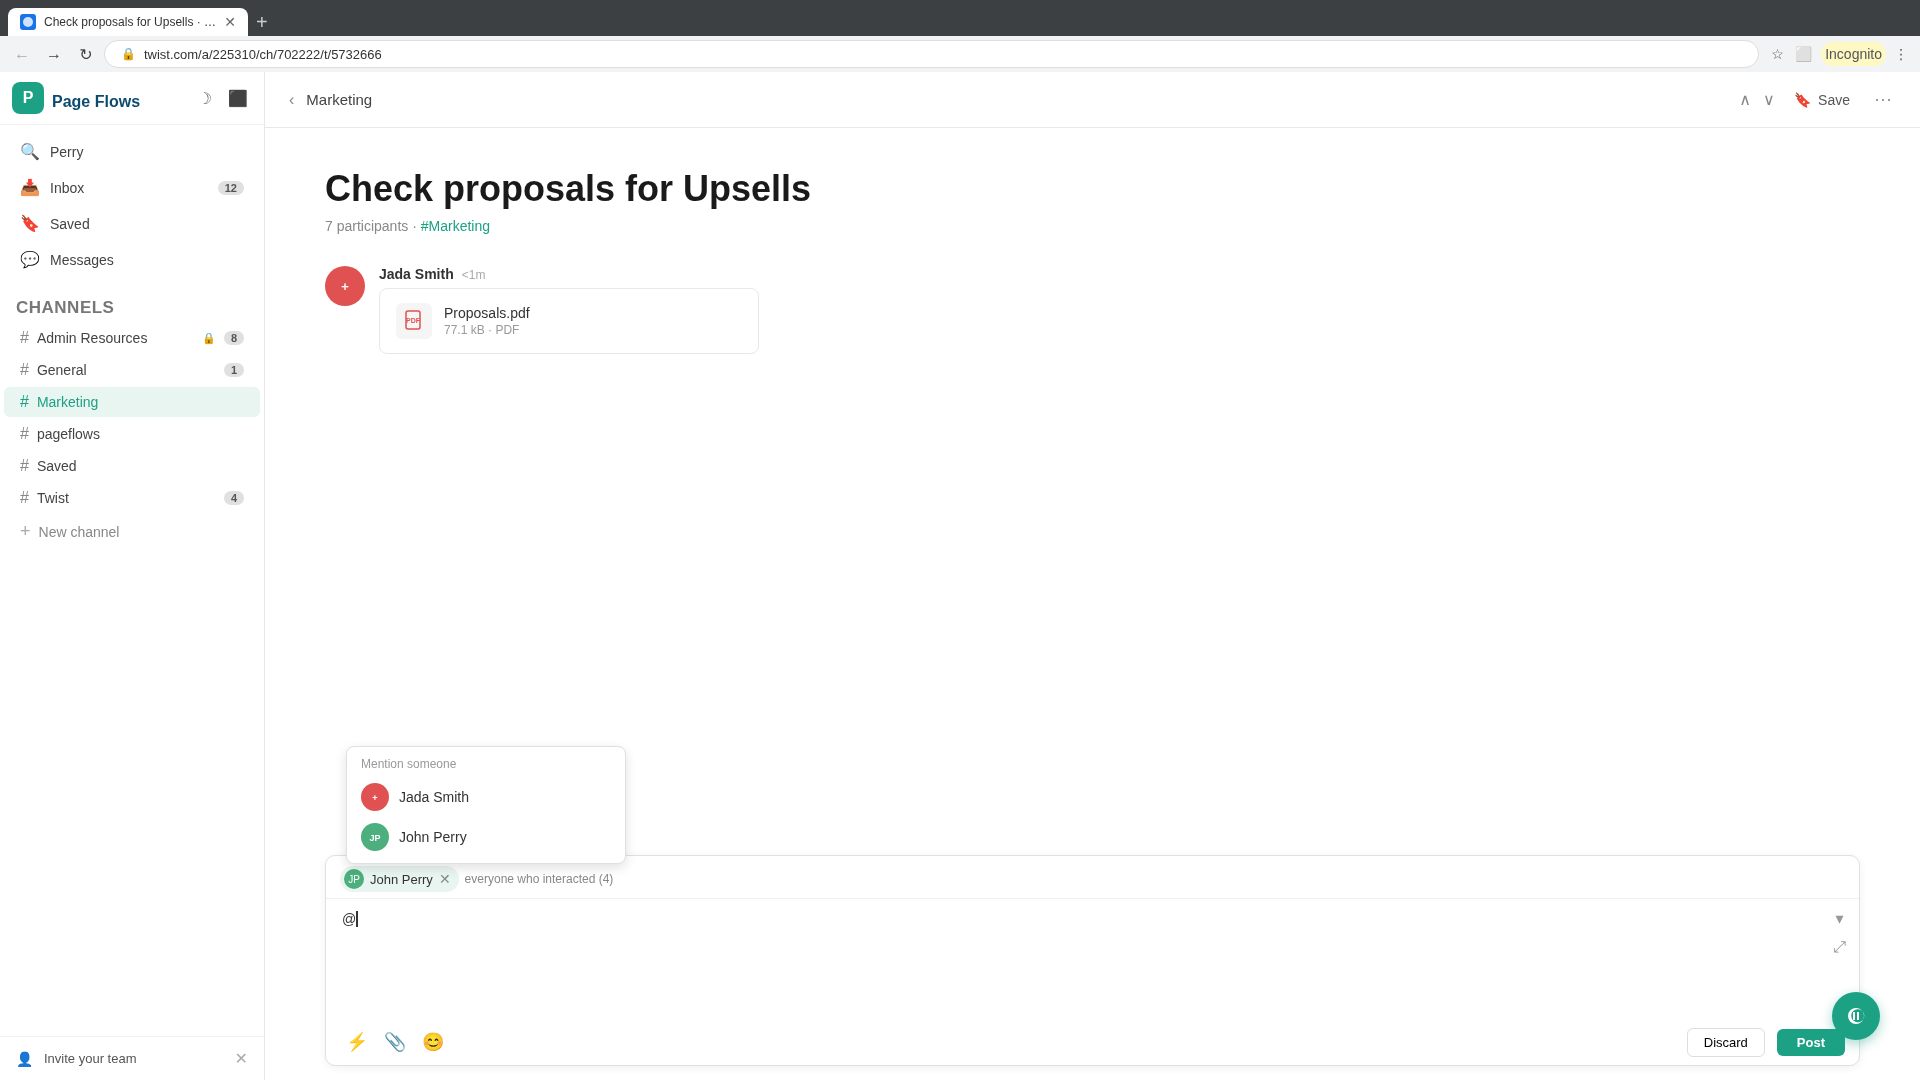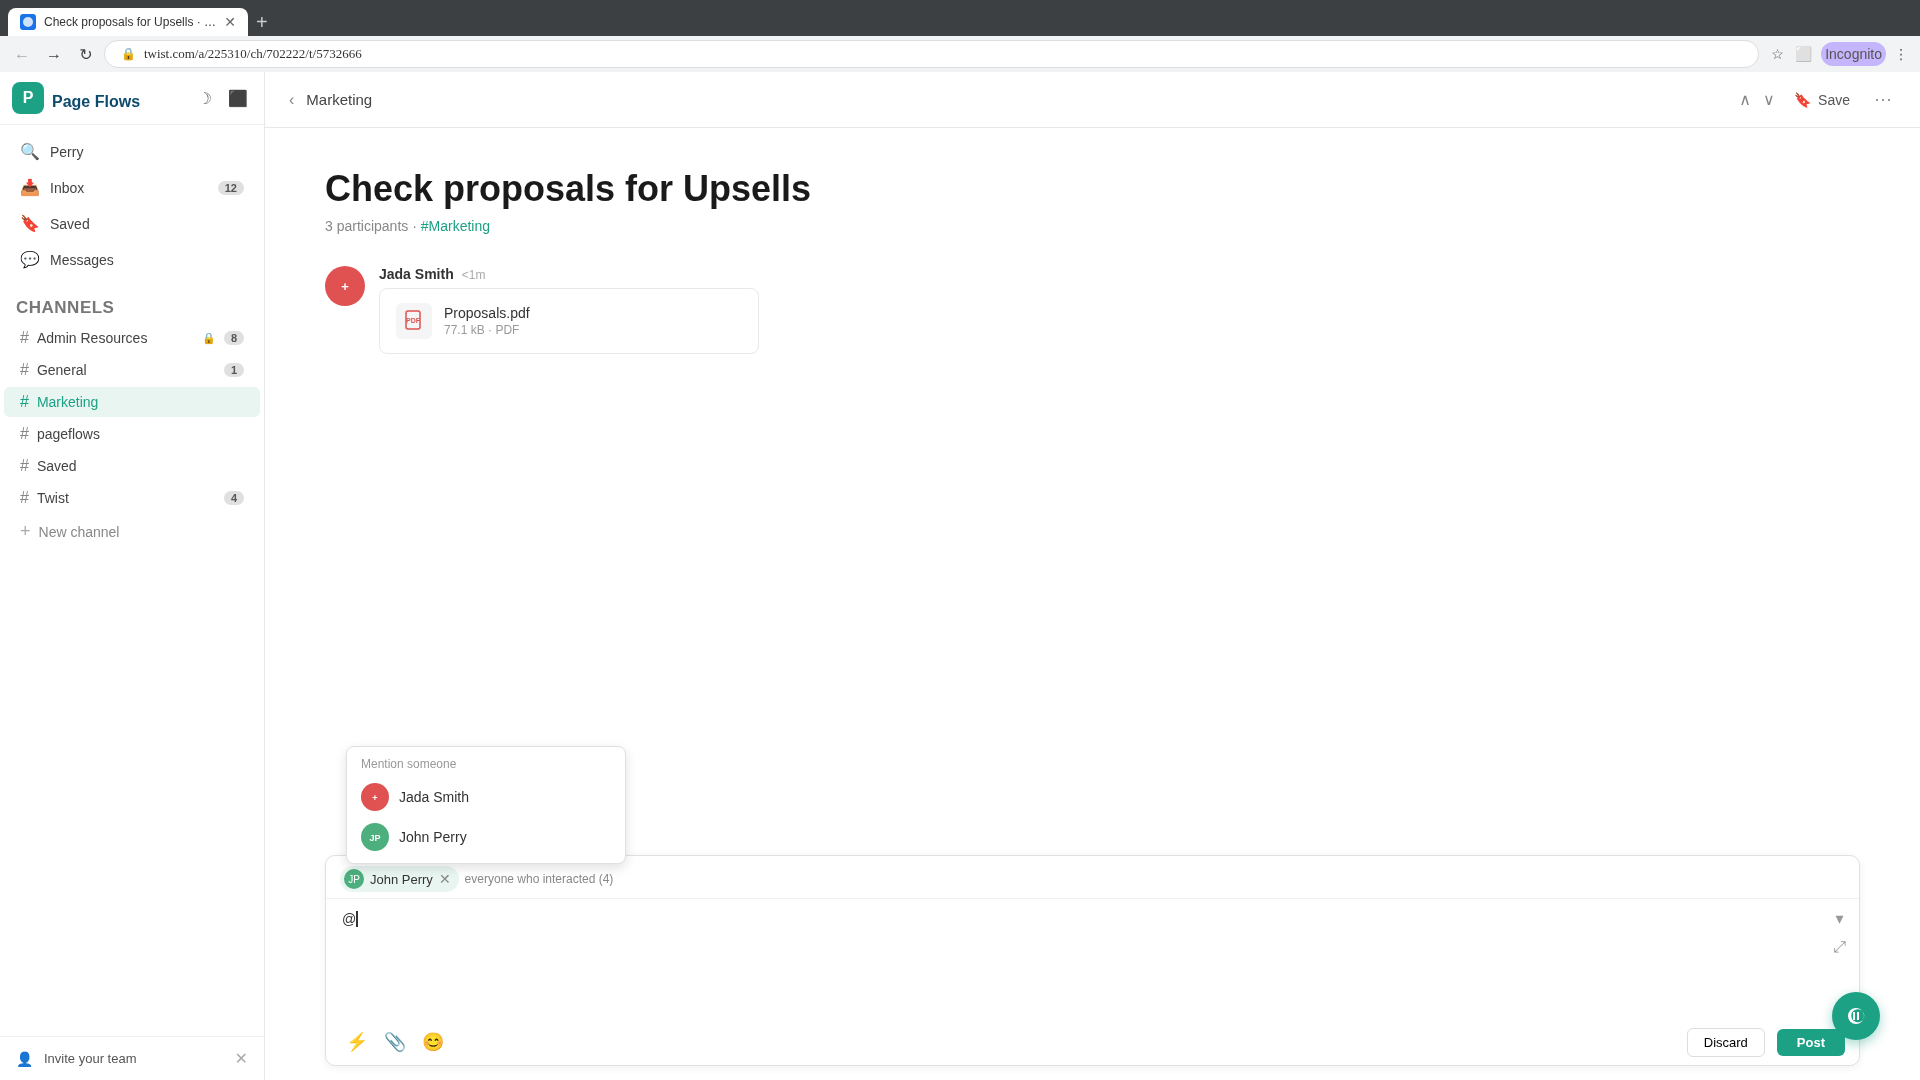--- a/index.html
+++ b/index.html
@@ -11,24 +11,24 @@
     .browser-tab { background: #fff; border-radius: 8px 8px 0 0; padding: 0 12px; height: 28px; display: flex; align-items: center; gap: 8px; min-width: 200px; max-width: 240px; font-size: 12px; color: #333; }
     .browser-tab .tab-favicon { width: 16px; height: 16px; background: #1a73e8; border-radius: 3px; flex-shrink: 0; display: flex; align-items: center; justify-content: center; }
     .browser-tab .tab-title { flex: 1; overflow: hidden; white-space: nowrap; text-overflow: ellipsis; }
     .browser-tab .tab-close { color: #666; font-size: 14px; cursor: pointer; }
     .browser-tab-new { background: transparent; border: none; color: #ccc; font-size: 20px; padding: 0 8px; cursor: pointer; align-self: center; }
     .browser-controls { background: #f1f3f4; height: 36px; display: flex; align-items: center; padding: 0 8px; gap: 4px; }
     .browser-nav-btn { background: none; border: none; cursor: pointer; color: #444; font-size: 16px; padding: 4px 6px; border-radius: 50%; width: 28px; height: 28px; display: flex; align-items: center; justify-content: center; }
     .browser-nav-btn.disabled { color: #aaa; cursor: default; }
     .browser-url-bar { flex: 1; background: #fff; border: 1px solid #ddd; border-radius: 20px; padding: 4px 16px; font-size: 13px; color: #333; height: 28px; display: flex; align-items: center; gap: 8px; }
     .browser-url-bar .lock-icon { color: #555; font-size: 12px; }
-    .browser-url-text { flex: 1; color: #333; font-size: 13px; font-family: Liberation Serif, serif; }
+    .browser-url-text { flex: 1; color: #333; font-size: 13px; }
     .browser-right-icons { display: flex; align-items: center; gap: 4px; margin-left: 4px; }
     .browser-right-icons span { font-size: 14px; color: #555; padding: 4px; cursor: pointer; }
-    .incognito-badge { background: #c4b5fd; color: #fff; font-size: 11px; padding: 2px 8px; border-radius: 12px; cursor: pointer; }
+    .incognito-badge { background: #fef9c3; color: #fff; font-size: 11px; padding: 2px 8px; border-radius: 12px; cursor: pointer; }
 
     
     .app-layout { display: flex; flex: 1; overflow: hidden; }
 
     
     .sidebar { width: 265px; background: #fff; border-right: 1px solid #e8e8e8; display: flex; flex-direction: column; flex-shrink: 0; padding: 0; }
     .sidebar-header { display: flex; align-items: center; padding: 10px 12px; gap: 8px; border-bottom: 1px solid #f0f0f0; }
     .sidebar-logo { width: 32px; height: 32px; background: #1da185; border-radius: 8px; display: flex; align-items: center; justify-content: center; color: #fff; font-weight: bold; font-size: 16px; flex-shrink: 0; }
     .sidebar-app-name { font-size: 16px; font-weight: 600; color: #0c4a6e; flex: 1; margin-top: 8px; }
     .sidebar-header-icons { display: flex; gap: 8px; }
@@ -248,21 +248,21 @@
         <span>🔖</span>
         <span>Save</span>
       </div>
       <span class="topbar-more">···</span>
     </div>
 
     <div class="thread-content">
 
       <div class="thread-title">Check proposals for Upsells</div>
       <div class="thread-meta">
-        <span>3 participants</span>
+        <span>7 participants</span>
         <span> · </span>
         <a class="channel-link">#Marketing</a>
       </div>
 
       <div class="message-item">
         <div class="message-avatar">
           <svg width="24" height="24" viewBox="0 0 24 24">
               <text x="12" y="17" text-anchor="middle" font-size="13" fill="white" font-weight="bold">+</text>
             </svg>
         </div>

